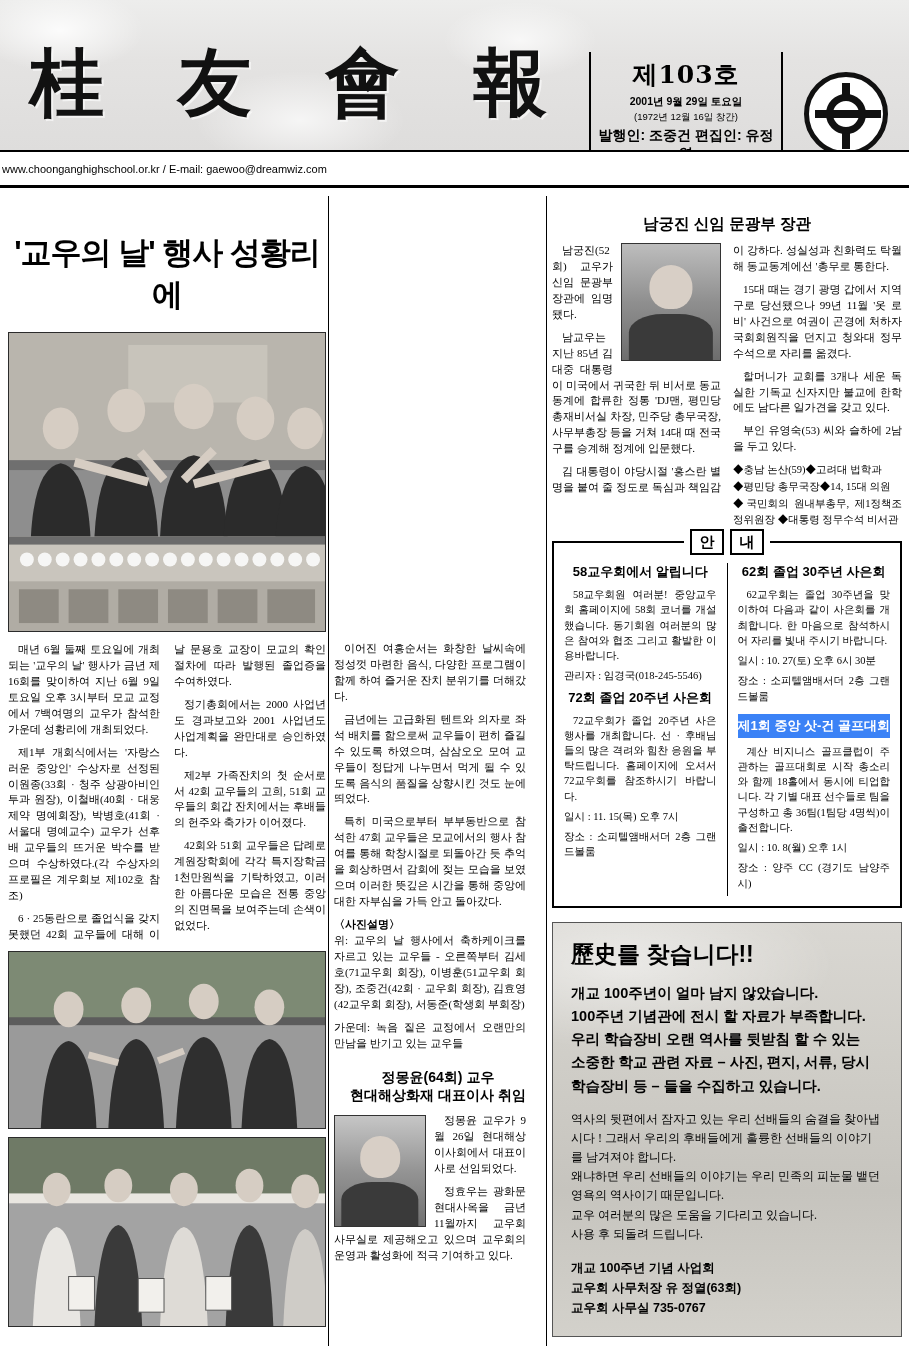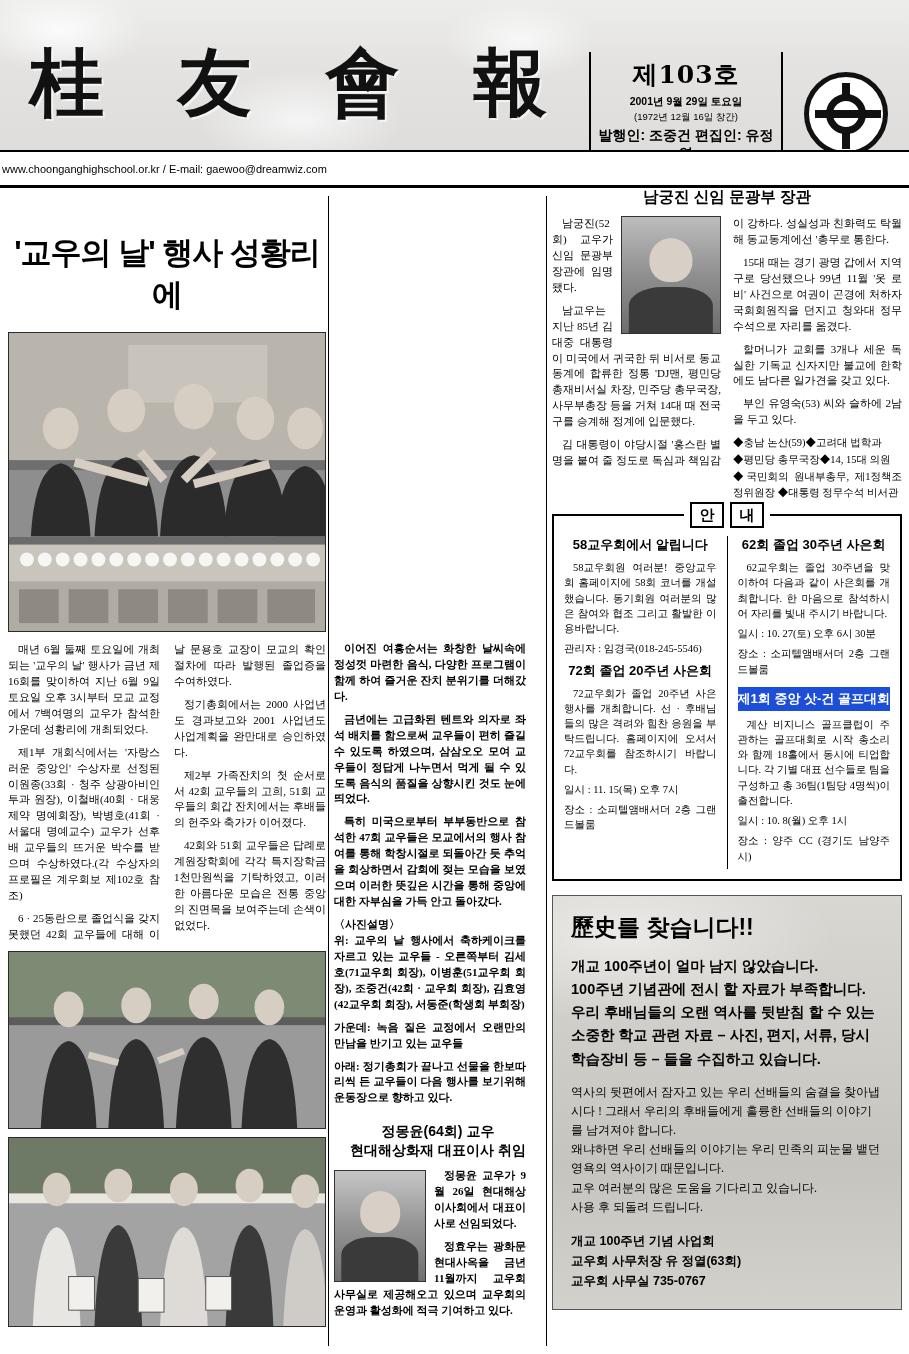--- a/index.html
+++ b/index.html
@@ -80,21 +80,21 @@
 
   
   .urlbar {
     height: 36px; border-bottom: 3px solid #000;
     font-family: "Liberation Sans", sans-serif; font-size: 11px;
     display:flex; align-items:center; padding-left: 2px;
   }
 
   .col-left  { position:absolute; left: 8px;  top: 198px; width: 318px; }
   .col-mid   { position:absolute; left: 334px; top: 196px; width: 208px; }
-  .col-right { position:absolute; left: 552px; top: 185px; width: 350px; }
+  .col-right { position:absolute; left: 552px; top: 212px; width: 350px; }
 
   .vrule-1 { position:absolute; left: 328px; top: 196px; width:1px; height: 1150px; background:#000; }
   .vrule-2 { position:absolute; left: 546px; top: 196px; width:1px; height: 1150px; background:#000; }
 
   .headline {
     font-family: "Liberation Sans", sans-serif;
     font-size: 31px; font-weight: 800; letter-spacing: -1px;
     text-align:center; margin: 34px 0 16px 0;
   }
 
@@ -117,21 +117,21 @@
   .figure-people { position:absolute; left:0; bottom:0; width:100%; height:100%; }
 
   .text-cols {
     column-count: 2; column-gap: 14px; column-rule: none;
     font-size: 11px; line-height: 1.45; text-align: justify;
     margin-top: 10px;
   }
   .text-cols p { margin: 0 0 7px 0; text-indent: 10px; }
 
   .midtext { font-size: 11px; line-height: 1.45; text-align: justify; }
-  .midtext p { margin: 0 16px 7px 0; text-indent: 10px; font-weight: bold; }
+  .midtext p { margin: 0 16px 7px 0; text-indent: 10px; }
   .midtext .nohang { text-indent: 0; }
   .caption-head { font-weight: 700; font-size: 11px; margin-top: 4px; }
 
   
   .art-title {
     font-family:"Liberation Sans", sans-serif;
     font-weight: 800; font-size: 15.5px; text-align:center; margin: 2px 0 8px 0;
   }
   .right-body { font-size: 11px; line-height: 1.45; text-align: justify; }
   .right-body p { margin: 0 0 7px 0; text-indent: 10px; }
@@ -168,21 +168,21 @@
     font-family:"Liberation Sans",sans-serif; font-weight:800; font-size:15px;
     background:#fff;
   }
   .notice-cols { display:flex; gap: 10px; margin-top: 12px; }
   .notice-col { flex: 1; }
   .nt-title {
     font-family:"Liberation Sans",sans-serif; font-weight:800; font-size:13px;
     text-align:center; margin-bottom: 6px;
   }
   .nt-title.inv {
-    background:#1d4ed8; color:#fff; padding: 3px 0; margin-top: 10px;
+    background:#3b82f6; color:#fff; padding: 3px 0; margin-top: 10px;
   }
   .nt-body { font-size: 10.5px; line-height:1.45; text-align: justify; }
   .nt-body p { margin: 0 0 5px 0; text-indent: 9px; }
   .nt-body .flush { text-indent: 0; }
   .divider-v { width:1px; background:#000; }
 
   
   .history-box {
     margin-top: 14px; border: 1px solid #555; padding: 16px 18px 18px 18px;
     background:
@@ -366,21 +366,20 @@
 
   <div class="col-mid">
     <div class="midtext" style="margin-top:445px">
       <p>이어진 여흥순서는 화창한 날씨속에 정성껏 마련한 음식, 다양한 프로그램이 함께 하여 즐거운 잔치 분위기를 더해갔다.</p>
       <p>금년에는 고급화된 텐트와 의자로 좌석 배치를 함으로써 교우들이 편히 즐길 수 있도록 하였으며, 삼삼오오 모여 교우들이 정답게 나누면서 먹게 될 수 있도록 음식의 품질을 상향시킨 것도 눈에 띄었다.</p>
       <p>특히 미국으로부터 부부동반으로 참석한 47회 교우들은 모교에서의 행사 참여를 통해 학창시절로 되돌아간 듯 추억을 회상하면서 감회에 젖는 모습을 보였으며 이러한 뜻깊은 시간을 통해 중앙에 대한 자부심을 가득 안고 돌아갔다.</p>
 
       <div class="caption-head">〈사진설명〉</div>
       <p class="nohang">위: 교우의 날 행사에서 축하케이크를 자르고 있는 교우들 - 오른쪽부터 김세호(71교우회 회장), 이병훈(51교우회 회장), 조중건(42회 · 교우회 회장), 김효영(42교우회 회장), 서동준(학생회 부회장)</p>
       <p class="nohang">가운데: 녹음 짙은 교정에서 오랜만의 만남을 반기고 있는 교우들</p>
-      <p class="nohang">아래: 정기총회가 끝나고 선물을 한보따리씩 든 교우들이 다음 행사를 보기위해 운동장으로 향하고 있다.</p>
     </div>
 
     <div class="small-head" style="white-space:pre-line; margin-top:16px;">정몽윤(64회) 교우
 현대해상화재 대표이사 취임</div>
 
     <div class="midtext">
       <div class="portrait-small">
         <div class="face"></div>
           <div class="body-sh"></div>
       </div>
@@ -451,21 +450,21 @@
           </div>
         </div>
       </div>
     </div>
 
     <div class="history-box">
       <div class="hist-title">歷史를 찾습니다!!</div>
       <div class="hist-lead">
         <div>개교 100주년이 얼마 남지 않았습니다.</div>
         <div>100주년 기념관에 전시 할 자료가 부족합니다.</div>
-        <div>우리 후배님들의 오랜 역사를 뒷받침 할 수 있는</div>
+        <div>우리 학습장비 오랜 역사를 뒷받침 할 수 있는</div>
         <div>소중한 학교 관련 자료 – 사진, 편지, 서류, 당시</div>
         <div>학습장비 등 – 들을 수집하고 있습니다.</div>
       </div>
       <div class="hist-body">
         <div>역사의 뒷편에서 잠자고 있는 우리 선배들의 숨결을 찾아냅시다 ! 그래서 우리의 후배들에게 훌륭한 선배들의 이야기를 남겨져야 합니다.</div>
         <div>왜냐하면 우리 선배들의 이야기는 우리 민족의 피눈물 뱉던 영욕의 역사이기 때문입니다.</div>
         <div>교우 여러분의 많은 도움을 기다리고 있습니다.</div>
         <div>사용 후 되돌려 드립니다.</div>
       </div>
       <div class="hist-sign">

